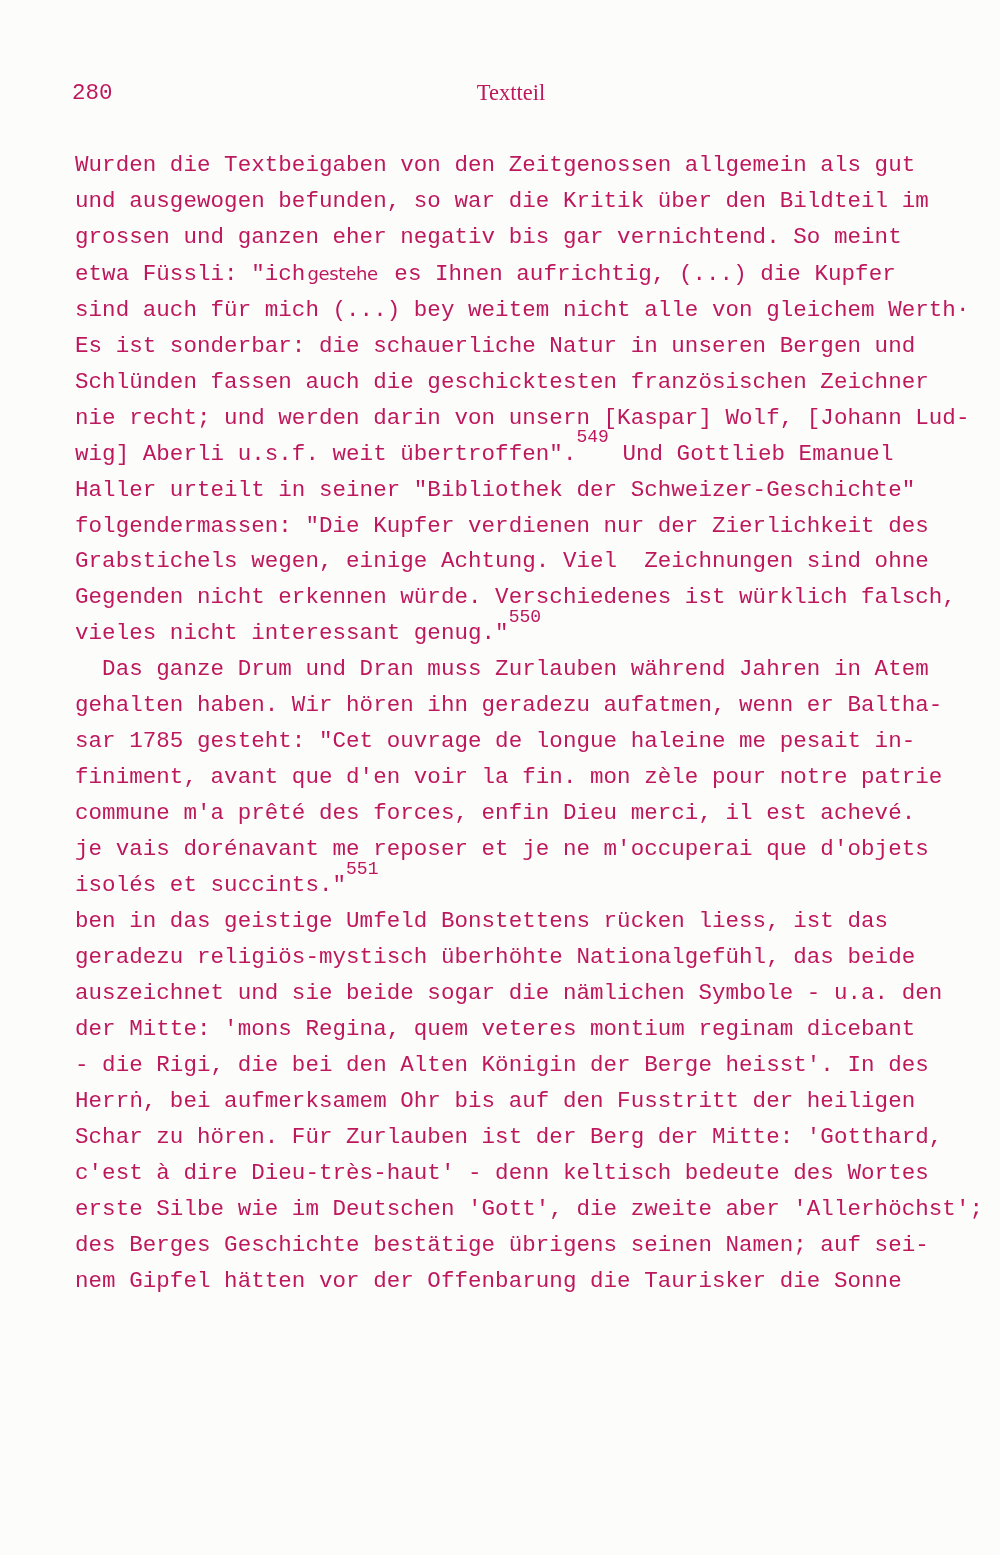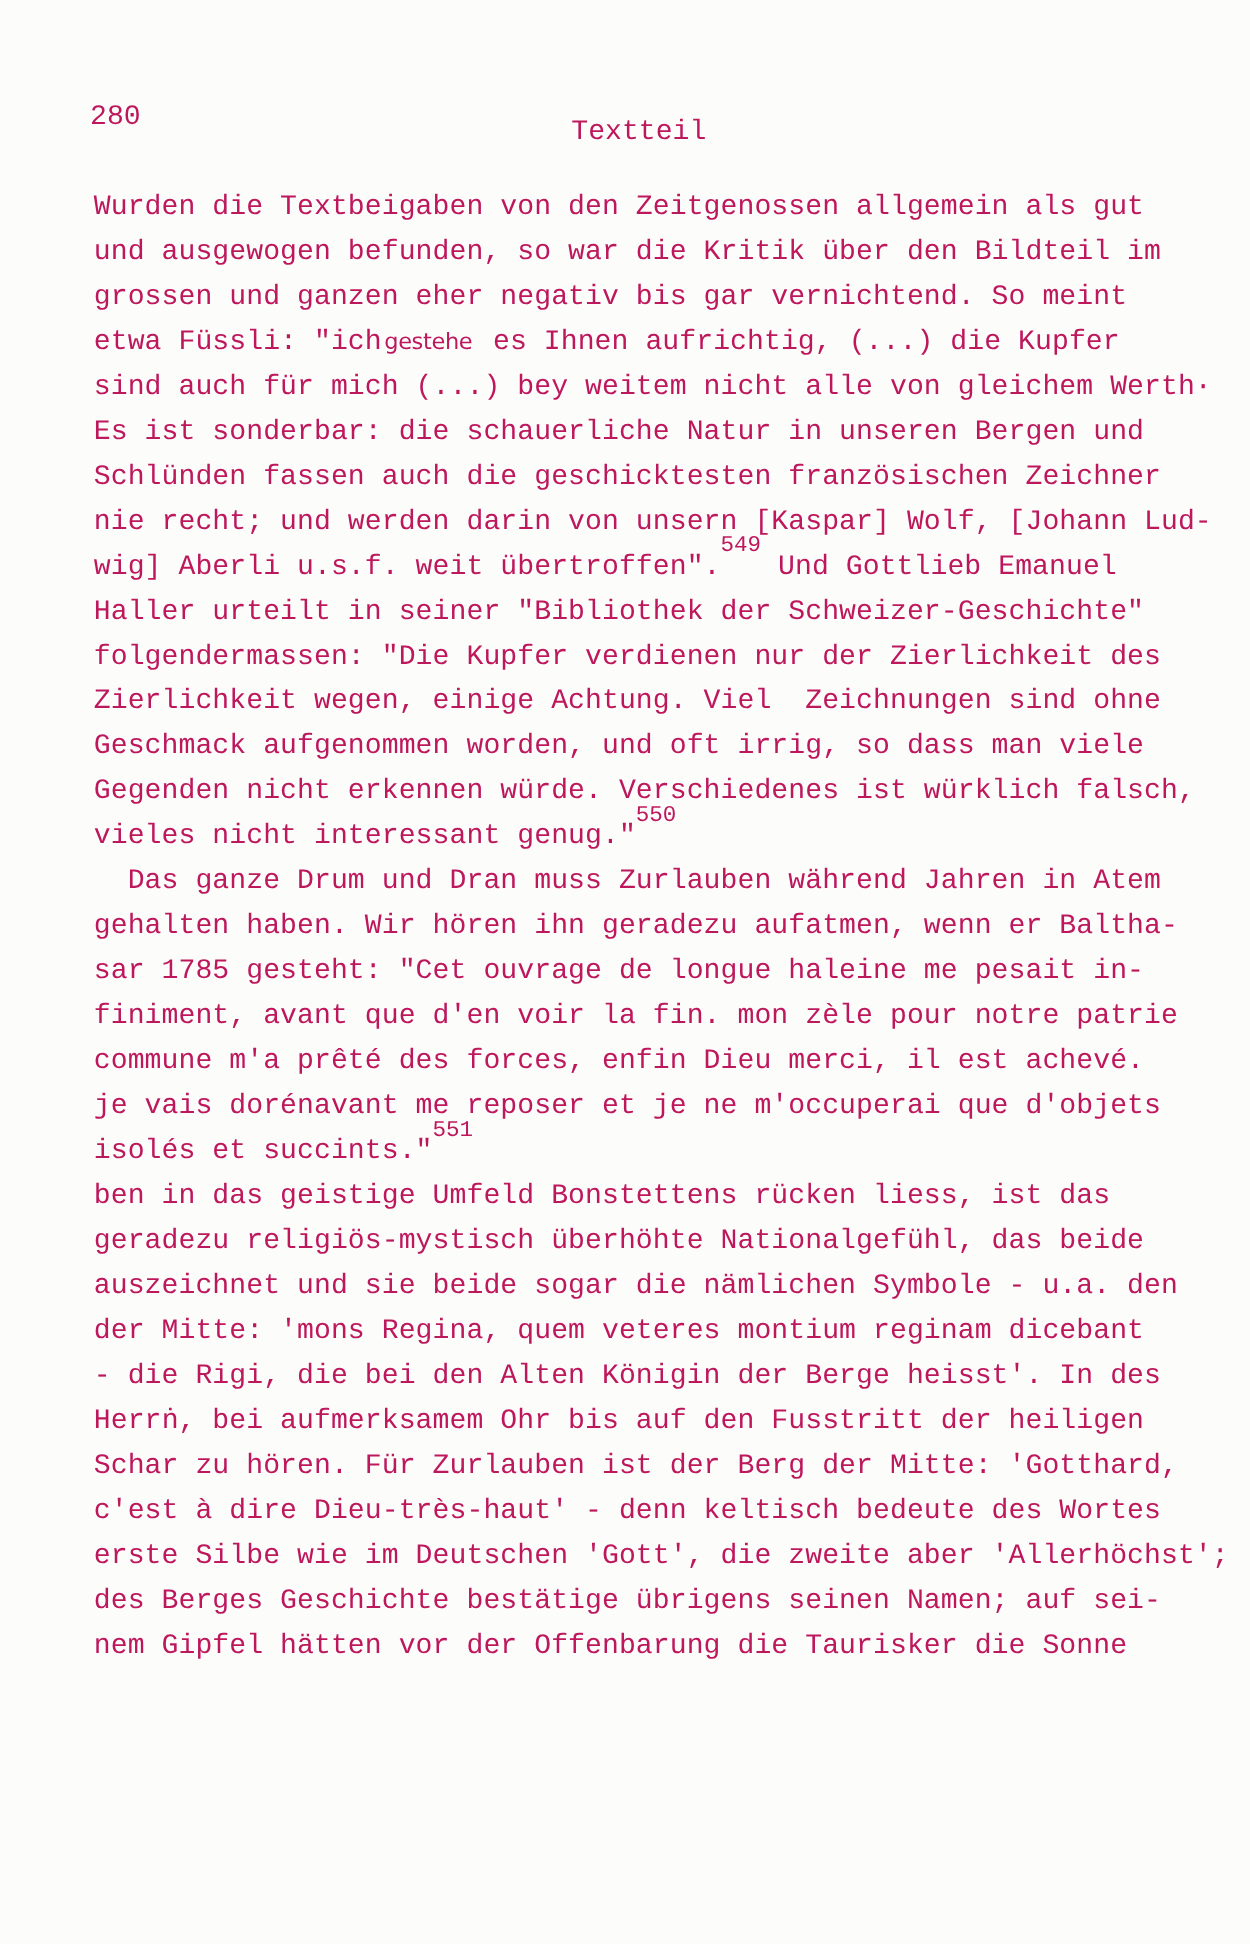--- a/index.html
+++ b/index.html
@@ -15,21 +15,21 @@
   }
   .page-header {
     position: absolute;
     top: 80px;
     left: 0;
     width: 100%;
     height: 30px;
     font-size: 22.5px;
   }
   .page-number { position: absolute; left: 72px; top: 0; }
-  .running-title { position: absolute; left: 50.5%; transform: translateX(-50%); top: 12px; }
+  .running-title { position: absolute; left: 50.5%; transform: translateX(-50%); top: 0; font-family: Liberation Serif, serif; }
   .text-block {
     position: absolute;
     top: 148px;
     left: 75px;
     right: 25px;
     font-size: 22.5px;
   }
   .line {
     line-height: 35.95px;
     white-space: pre;
@@ -62,22 +62,21 @@
       <div class="line"><span>und ausgewogen befunden, so war die Kritik über den Bildteil im</span></div>
       <div class="line"><span>grossen und ganzen eher negativ bis gar vernichtend. So meint</span></div>
       <div class="line"><span>etwa Füssli: "ich</span><span class="ins">gestehe</span><span> es Ihnen aufrichtig, (...) die Kupfer</span></div>
       <div class="line"><span>sind auch für mich (...) bey weitem nicht alle von gleichem Werth·</span></div>
       <div class="line"><span>Es ist sonderbar: die schauerliche Natur in unseren Bergen und</span></div>
       <div class="line"><span>Schlünden fassen auch die geschicktesten französischen Zeichner</span></div>
       <div class="line"><span>nie recht; und werden darin von unsern [Kaspar] Wolf, [Johann Lud-</span></div>
       <div class="line"><span>wig] Aberli u.s.f. weit übertroffen".</span><sup class="fnref">549</sup><span> Und Gottlieb Emanuel</span></div>
       <div class="line"><span>Haller urteilt in seiner "Bibliothek der Schweizer-Geschichte"</span></div>
       <div class="line"><span>folgendermassen: "Die Kupfer verdienen nur der Zierlichkeit des</span></div>
-      <div class="line"><span>Zierlichkeit wegen, einige Achtung. Viel  Zeichnungen sind ohne</span></div>
-      <div class="line"><span>Geschmack aufgenommen worden, und oft irrig, so dass man viele</span></div>
+      <div class="line"><span>Grabstichels wegen, einige Achtung. Viel  Zeichnungen sind ohne</span></div>
       <div class="line"><span>Gegenden nicht erkennen würde. Verschiedenes ist würklich falsch,</span></div>
       <div class="line"><span>vieles nicht interessant genug."</span><sup class="fnref">550</sup></div>
       <div class="line"><span>  Das ganze Drum und Dran muss Zurlauben während Jahren in Atem</span></div>
       <div class="line"><span>gehalten haben. Wir hören ihn geradezu aufatmen, wenn er Baltha-</span></div>
       <div class="line"><span>sar 1785 gesteht: "Cet ouvrage de longue haleine me pesait in-</span></div>
       <div class="line"><span>finiment, avant que d'en voir la fin. mon zèle pour notre patrie</span></div>
       <div class="line"><span>commune m'a prêté des forces, enfin Dieu merci, il est achevé.</span></div>
       <div class="line"><span>je vais dorénavant me reposer et je ne m'occuperai que d'objets</span></div>
       <div class="line"><span>isolés et succints."</span><sup class="fnref">551</sup></div>
       <div class="line"><span>ben in das geistige Umfeld Bonstettens rücken liess, ist das</span></div>

